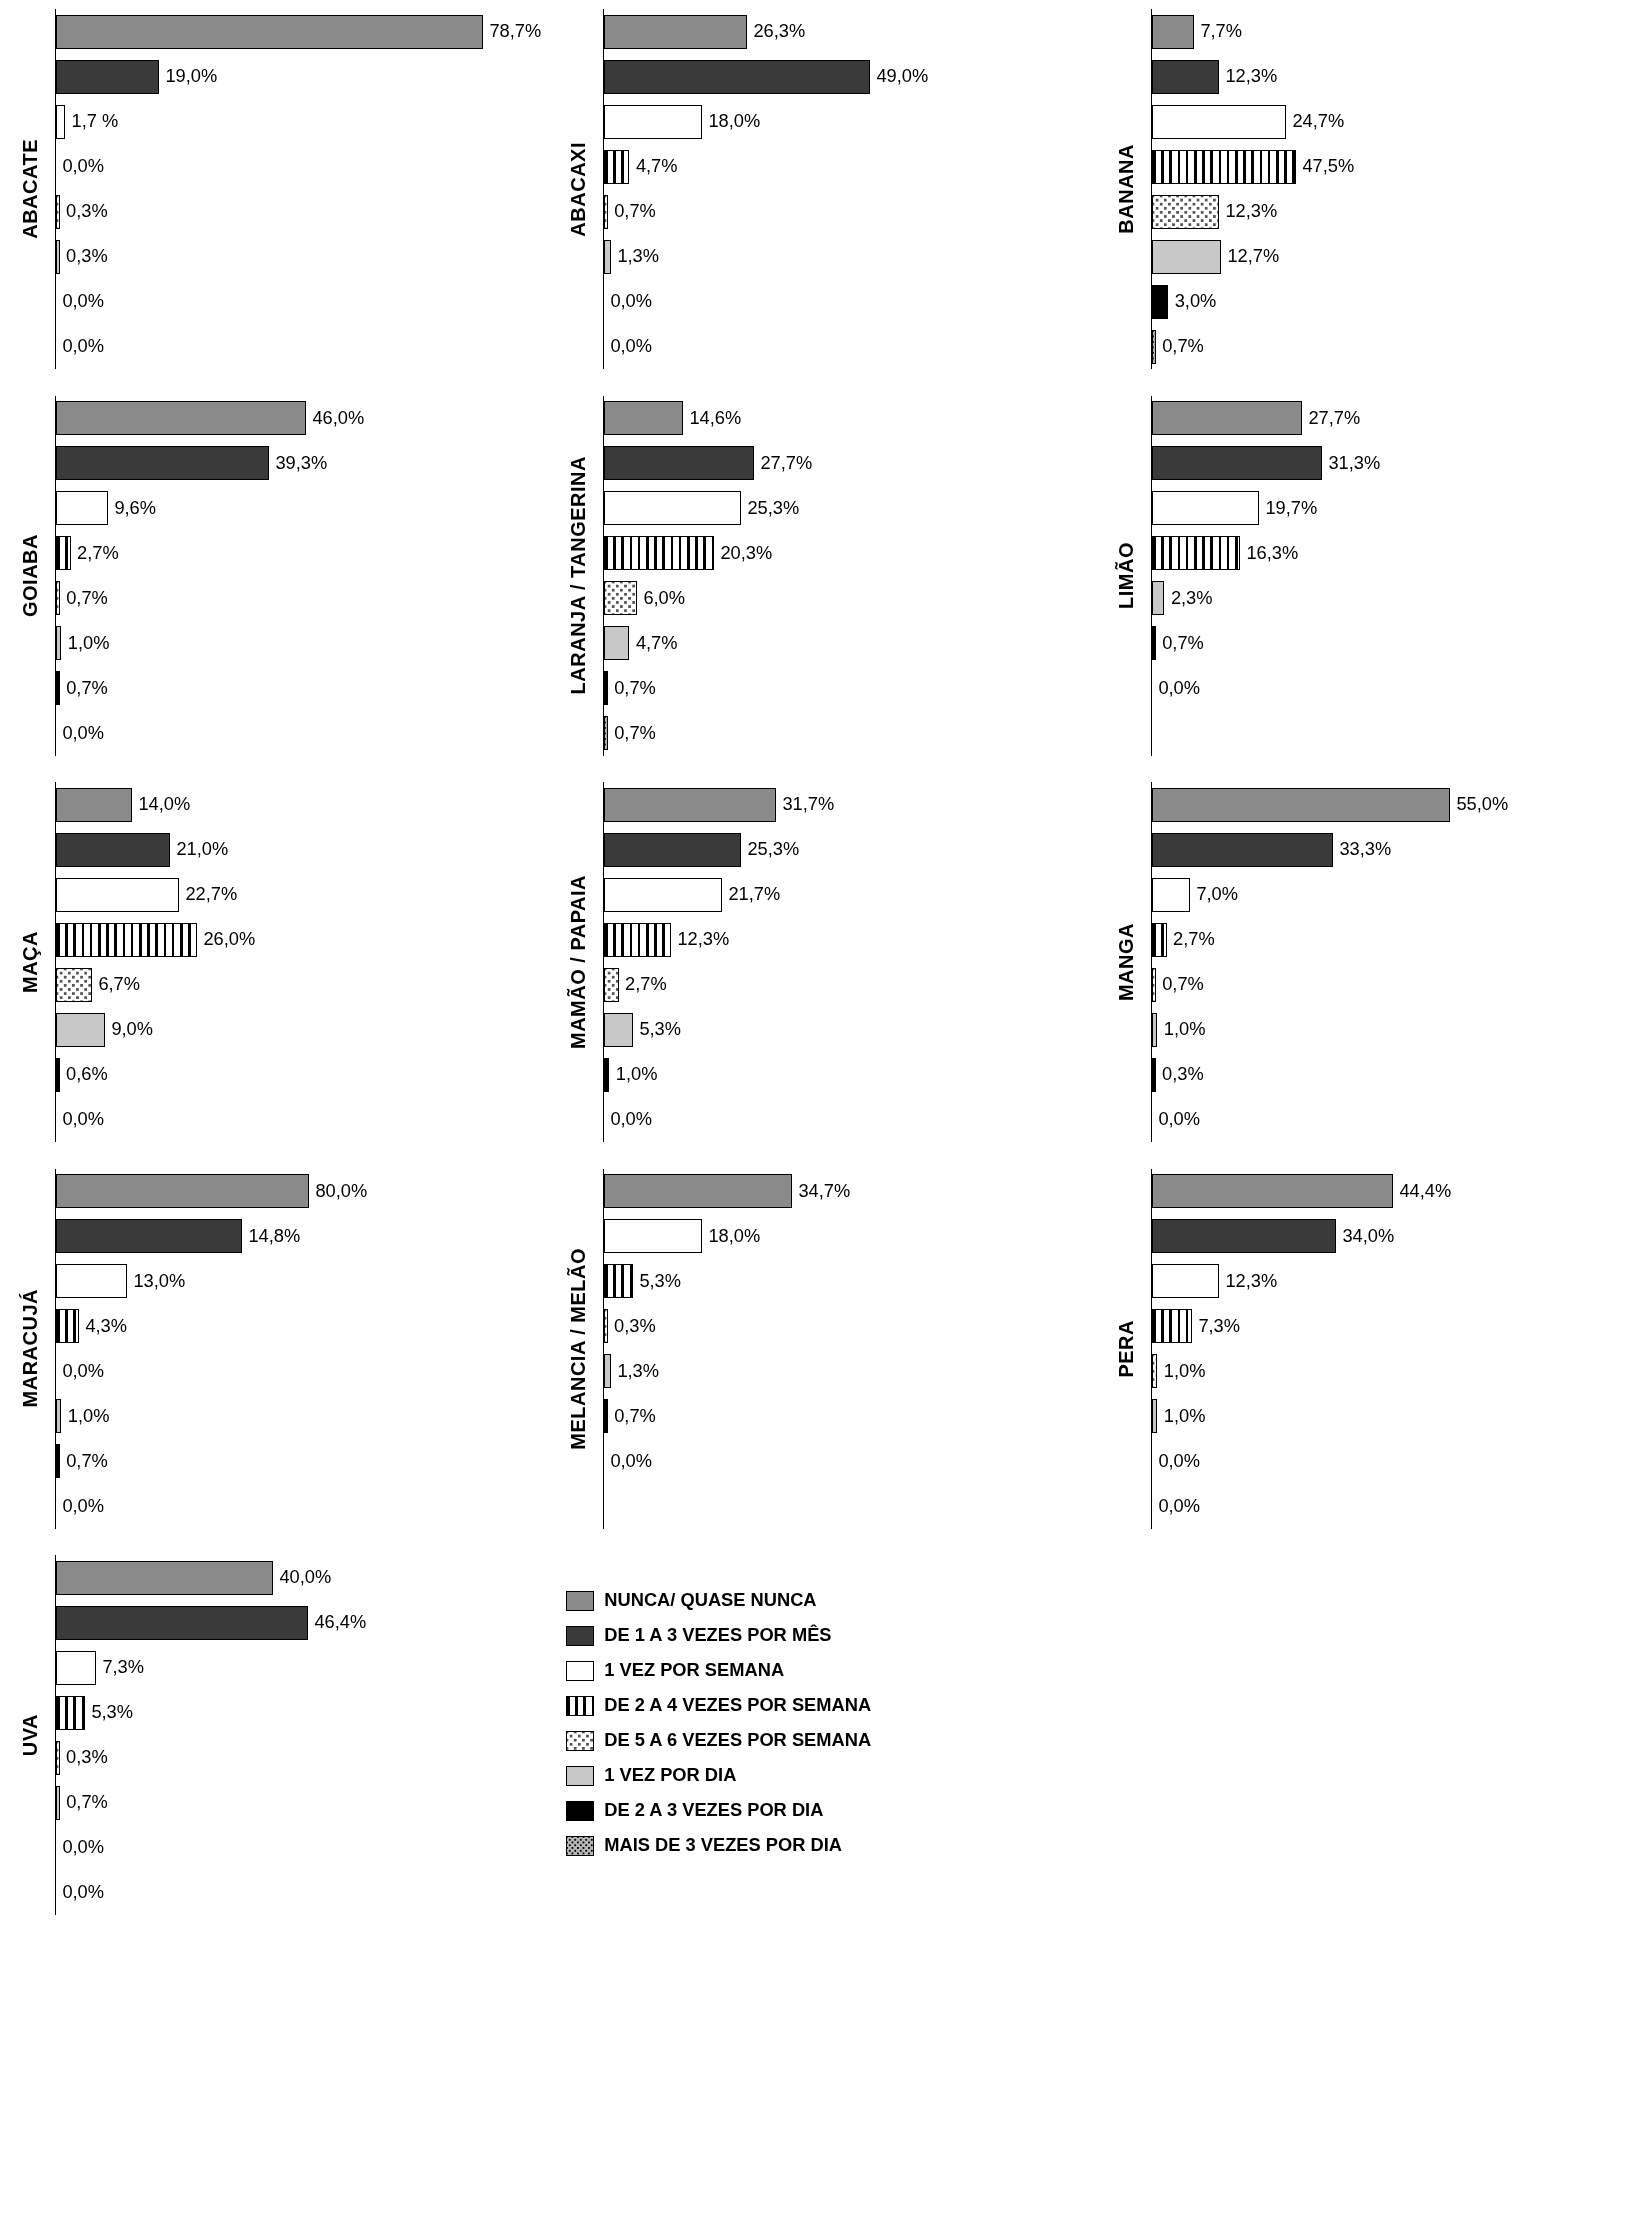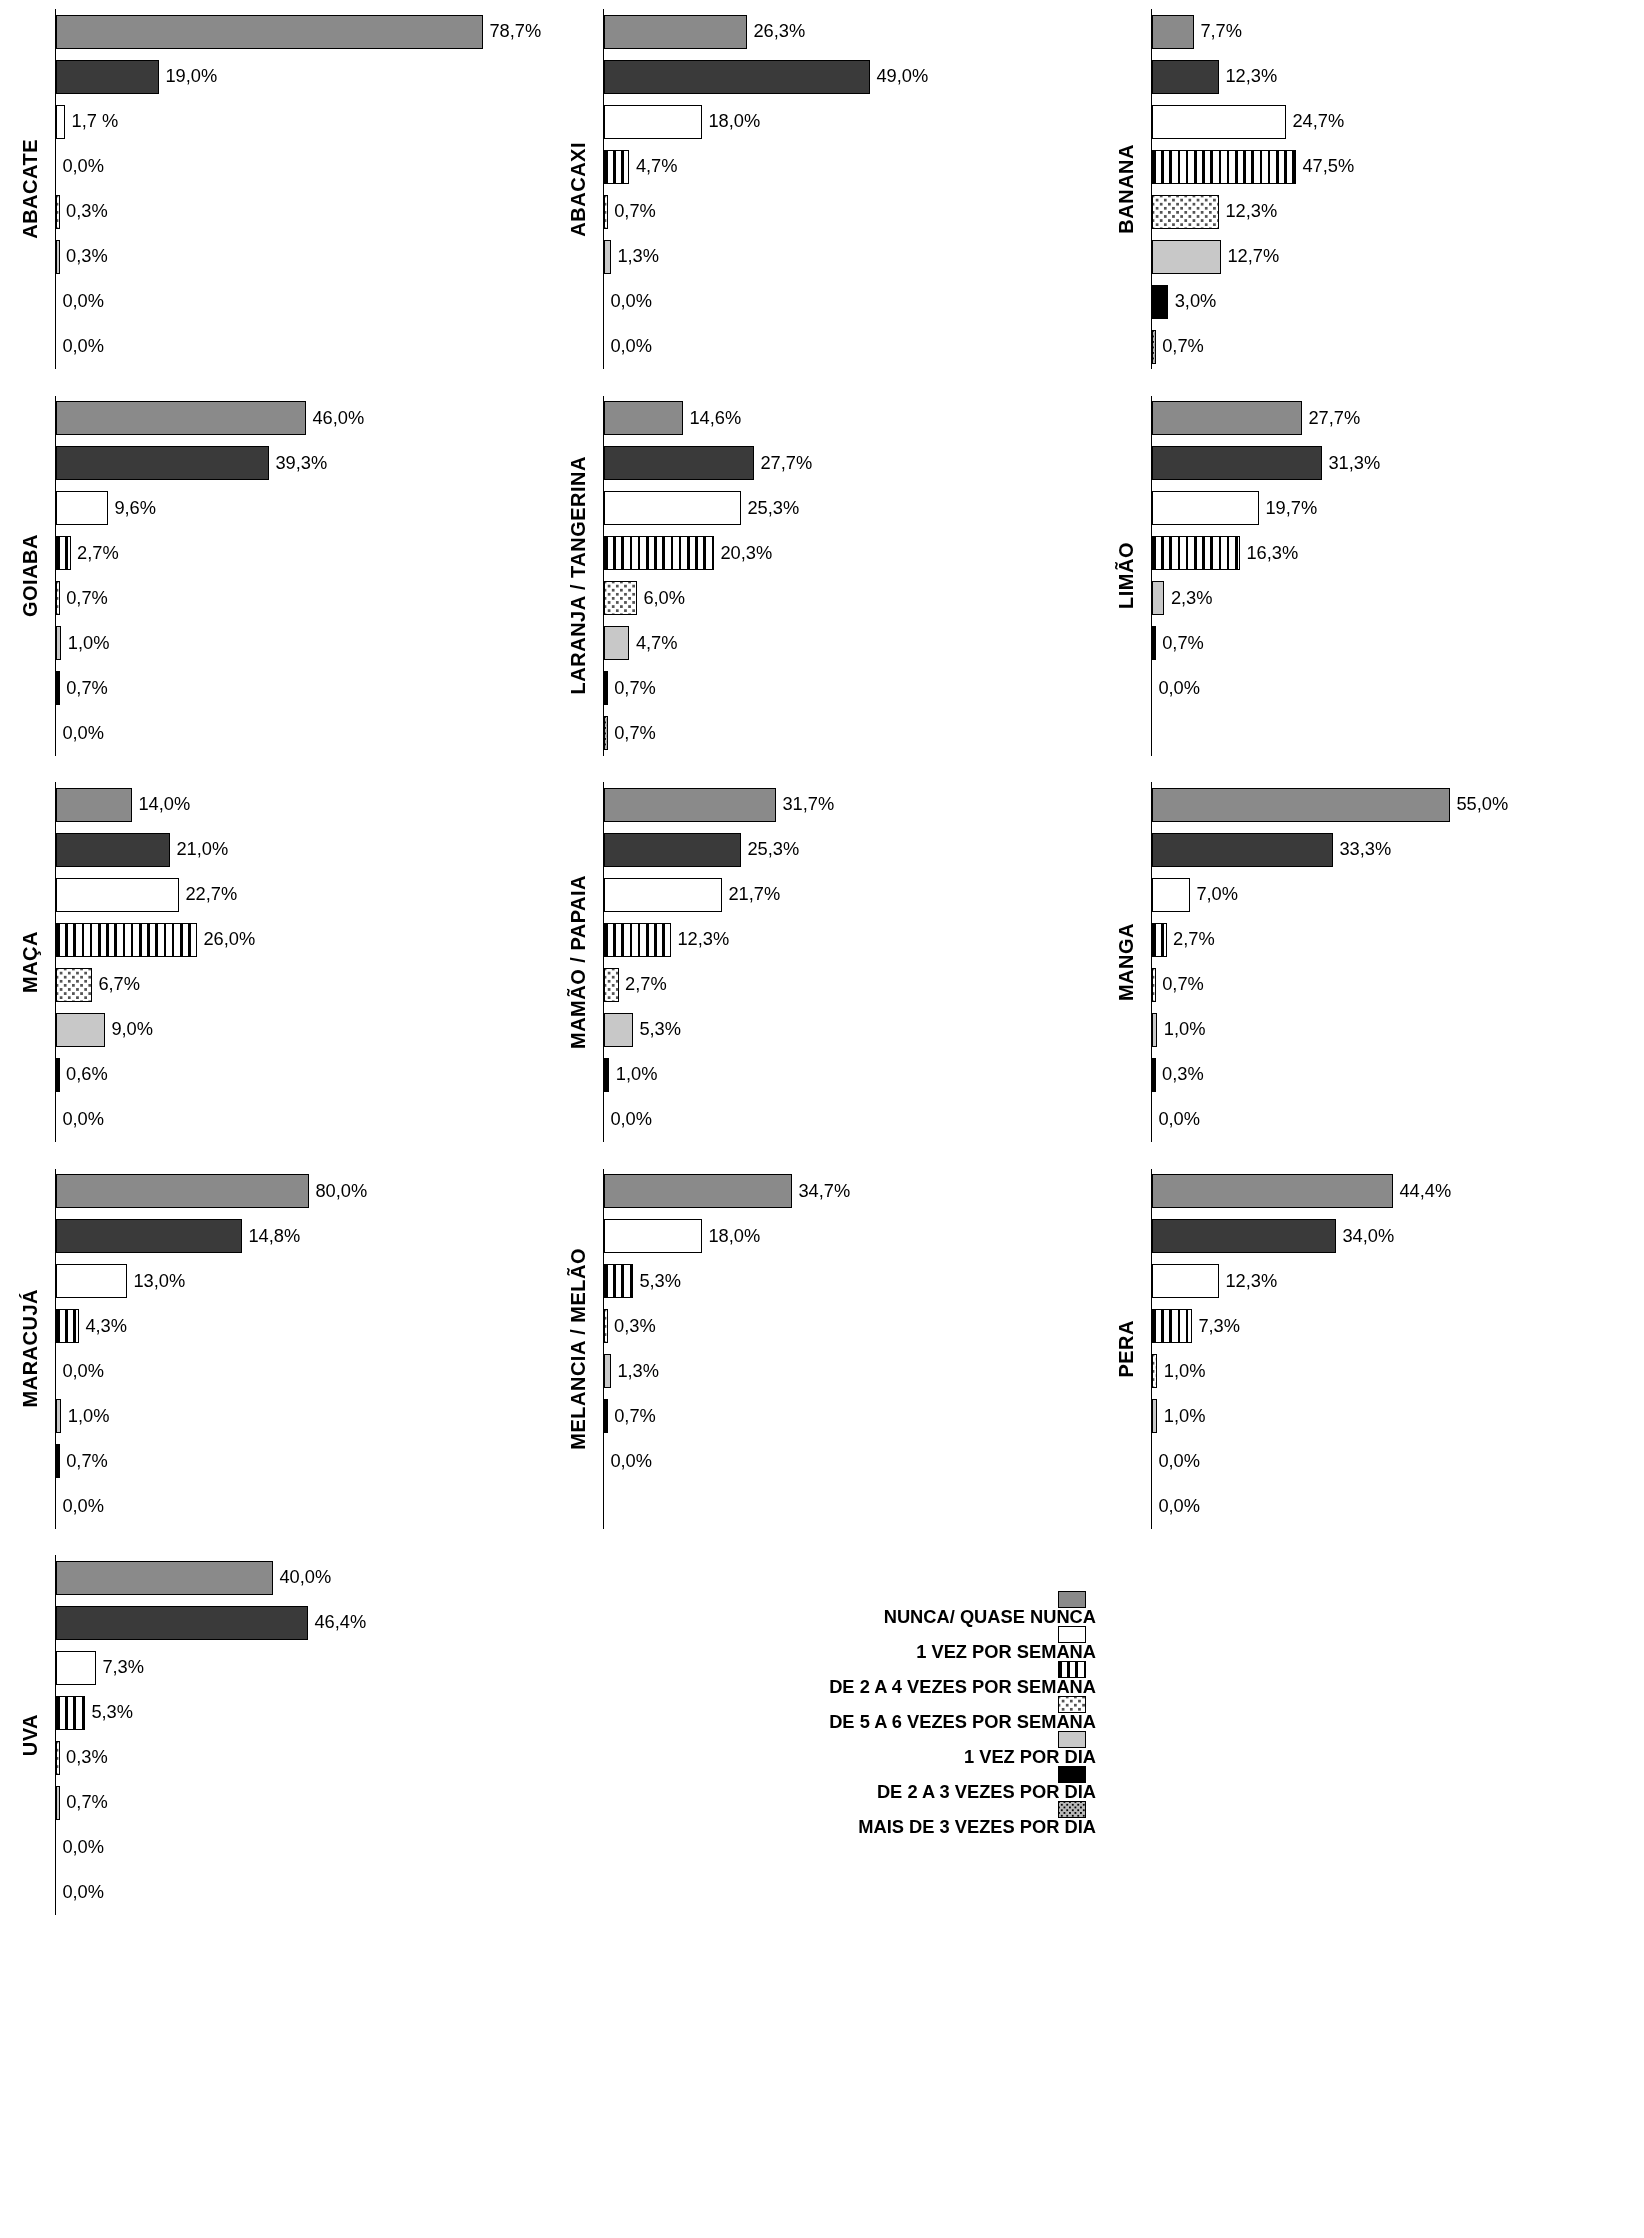--- a/index.html
+++ b/index.html
@@ -119,22 +119,22 @@
 
   
   .legend {
     width: 548px;
     box-sizing: border-box;
     padding-top: 36px;
     padding-left: 18.3px;
   }
   .legend-item {
     display: flex;
-    flex-direction: column;
-    align-items: flex-end;
+    flex-direction: row;
+    align-items: flex-start;
     height: 35px;
   }
   .legend-swatch {
     width: 28px;
     height: 20px;
     border: 1.4px solid #000;
     box-sizing: border-box;
     margin-right: 10px;
   }
   .legend-text {
@@ -701,20 +701,24 @@
             </div>
           </div>
         </div>
       </div>
       <div class="legend">
         <div class="legend-item">
           <div class="legend-swatch s0"></div>
           <div class="legend-text">NUNCA/ QUASE NUNCA</div>
         </div>
         <div class="legend-item">
+          <div class="legend-swatch s1"></div>
+          <div class="legend-text">DE 1 A 3 VEZES POR MÊS</div>
+        </div>
+        <div class="legend-item">
           <div class="legend-swatch s2"></div>
           <div class="legend-text">1 VEZ POR SEMANA</div>
         </div>
         <div class="legend-item">
           <div class="legend-swatch s3"></div>
           <div class="legend-text">DE 2 A 4 VEZES POR SEMANA</div>
         </div>
         <div class="legend-item">
           <div class="legend-swatch s4"></div>
           <div class="legend-text">DE 5 A 6 VEZES POR SEMANA</div>

